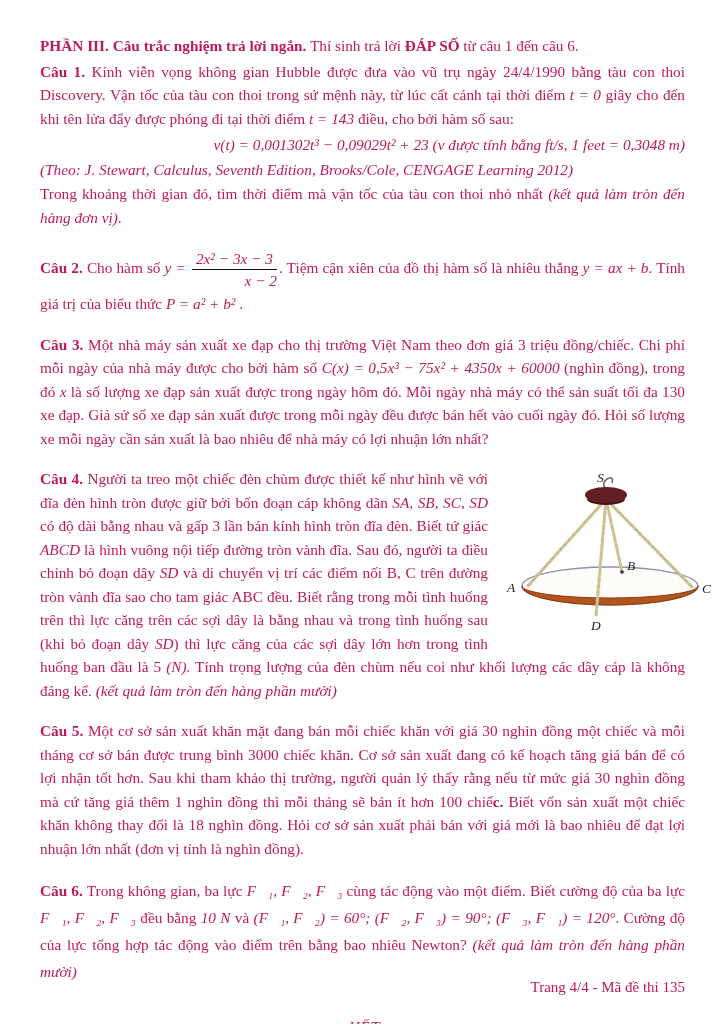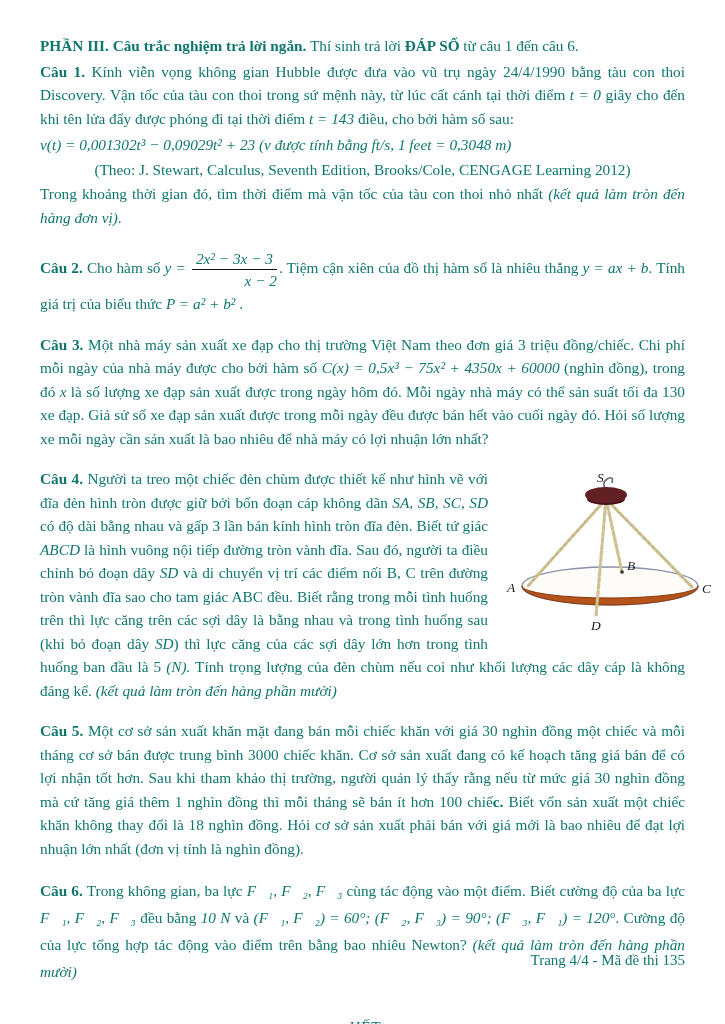--- a/index.html
+++ b/index.html
@@ -6,37 +6,37 @@
   .page{
     position:relative;
     width:725px;height:1024px;
     margin:0 auto;
     background:#ffffff;
     box-sizing:border-box;
     padding:34px 40px 0 40px;
     font-family:"Liberation Serif","DejaVu Serif",serif;
     font-size:15.3px;
     line-height:23.5px;
-    color:#0f766e;
+    color:#be185d;
     overflow:hidden;
   }
   p{margin:0;text-align:justify;}
   .b{font-weight:bold;}
   .i{font-style:italic;}
   .math{font-style:italic;}
-  .center-line{text-align:left;margin:3px 0 1px 0;}
-  .citation{text-align:center;margin:1px 0 1px 0;}
+  .center-line{text-align:right;margin:3px 0 1px 0;}
+  .citation{font-style:italic;margin:1px 0 1px 0;}
   .q{margin-top:17px;}
   .q1-block{margin-top:2px;}
   .frac{display:inline-block;vertical-align:middle;text-align:right;font-style:italic;line-height:1.25;padding:2px 2px;}
   .frac .num{display:block;border-bottom:1.3px solid #111;padding:0 4px 1px 4px;}
   .frac .den{display:block;padding-top:1px;}
   .q6{line-height:27px;}
   .het{ text-align:center;margin-top:30px;letter-spacing:.5px;}
-  .footer{position:absolute;right:40px;top:949px;font-size:15px;}
+  .footer{position:absolute;right:40px;top:976px;font-size:15px;}
   
   .fig{float:right;width:218px;height:166px;margin:2px -33px 8px 12px;}
   .fig svg{display:block;width:218px;height:166px;}
   .rope{fill:none;stroke-width:3.2;stroke-dasharray:4 2.6;stroke-linecap:round;}
   .rope2{fill:none;stroke-width:1;stroke-dasharray:2 4;stroke:#a39462;opacity:.8;}
   .dish-top{fill:#fdfcf8;stroke-width:1.4;}
   .rim{stroke:#8a3a10;stroke-width:1;}
   .hook{fill:none;stroke:#6a6a6a;stroke-width:1.6;}
   .ptlabel{font-family:"Liberation Serif","DejaVu Serif",serif;font-style:italic;font-size:13.5px;fill:#1c1c1c;}
 </style>

